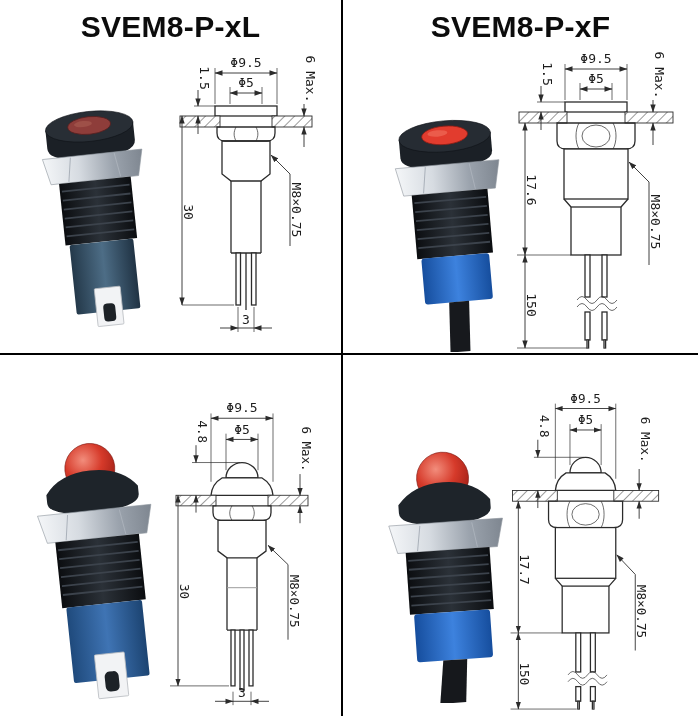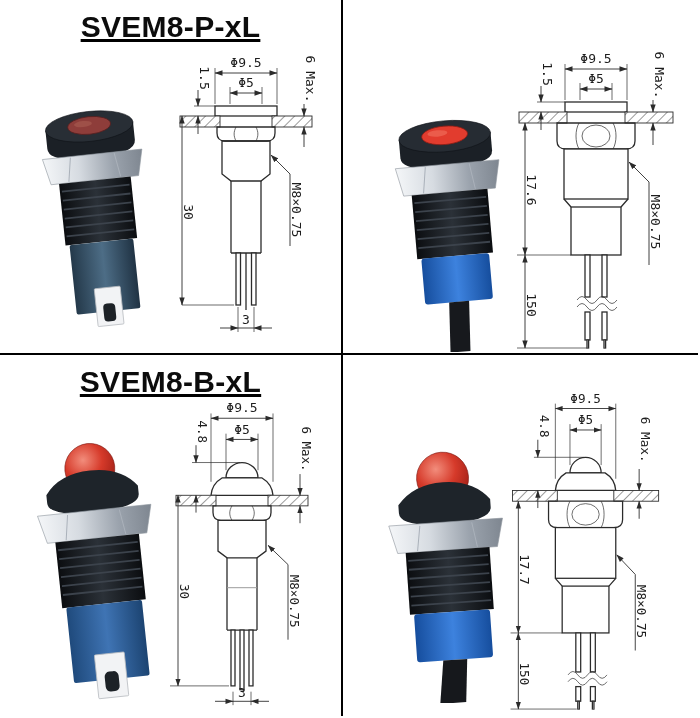--- a/index.html
+++ b/index.html
@@ -2,21 +2,21 @@
 <html><head>
 <meta charset="utf-8">
 <style>
   html,body { margin:0; padding:0; background:#ffffff; }
   .sheet {
     position:relative; width:700px; height:718px; background:#fff;
     display:grid; grid-template-columns:343px 355px; grid-template-rows:355px 361px;
     font-family:"Liberation Sans", sans-serif;
   }
   .q { position:relative; overflow:hidden; background:#fff; }
-  .q.bR { border-right:2px solid #000;text-decoration:underline; }
+  .q.bR { border-right:2px solid #000; }
   .q.bB { border-bottom:2px solid #000; }
   .q-title {
     margin:10px 0 0; text-align:center; font-size:30px; font-weight:bold;
     letter-spacing:0.3px; color:#0c0c0c; font-family:"Liberation Sans", sans-serif;
   }
   .photo, .draw { position:absolute; }
   #q1 .photo{left:36px;top:92px;}  #q1 .draw{left:158px;top:54px;}
   #q2 .photo{left:43px;top:100px;} #q2 .draw{left:158px;top:50px;}
   #q3 .photo{left:28px;top:71px;}  #q3 .draw{left:152px;top:44px;}
   #q4 .photo{left:33px;top:81px;}  #q4 .draw{left:150px;top:34px;}
@@ -120,20 +120,21 @@
 
       <path class="thin" d="M80,253 V278 M96,253 V278"></path>
       <line class="dim" x1="62" y1="274" x2="80" y2="274" marker-end="url(#arr1)"></line>
       <line class="dim" x1="114" y1="274" x2="96" y2="274" marker-end="url(#arr1)"></line>
       <line class="dim" x1="80" y1="274" x2="96" y2="274"></line>
       <text class="dtx" x="88" y="270" text-anchor="middle">3</text>
     </svg>
   </section>
 
   <section class="q bB" id="q2">
+    <h2 class="q-title">SVEM8-P-xF</h2>
 
     <svg class="photo" width="132" height="252" viewBox="0 0 132 252">
       <defs>
         <linearGradient id="ng2" x1="0" y1="0" x2="1" y2="0">
           <stop offset="0" stop-color="#f4f6f8"></stop>
             <stop offset="0.35" stop-color="#d6dbe1"></stop>
           <stop offset="0.7" stop-color="#9ba3ad"></stop>
             <stop offset="1" stop-color="#7e8690"></stop>
         </linearGradient>
         <linearGradient id="bg2" x1="0" y1="0" x2="1" y2="0">
@@ -214,21 +215,20 @@
       <line class="dim" x1="152" y1="95" x2="152" y2="73" marker-end="url(#arr2)"></line>
       <text class="dtx" text-anchor="middle" transform="rotate(90 154 25)" x="154" y="25">6 Max.</text>
 
       <line class="dim" x1="148" y1="132" x2="128" y2="112" marker-end="url(#arr2)"></line>
       <line class="dim" x1="148" y1="132" x2="148" y2="215"></line>
       <text class="dtx" text-anchor="middle" transform="rotate(90 150 172)" x="150" y="172">M8×0.75</text>
     </svg>
   </section>
 
   <section class="q bR" id="q3">
-    <h2 class="q-title">SVEM8-B-xL</h2>
 
     <svg class="photo" width="142" height="284" viewBox="0 0 142 284">
       <defs>
         <radialGradient id="dg3" cx="0.38" cy="0.32" r="0.85">
           <stop offset="0" stop-color="#f28d7c"></stop>
             <stop offset="0.45" stop-color="#d63a2a"></stop>
             <stop offset="1" stop-color="#8f1710"></stop>
         </radialGradient>
         <linearGradient id="ng3" x1="0" y1="0" x2="1" y2="0">
           <stop offset="0" stop-color="#f4f6f8"></stop>

